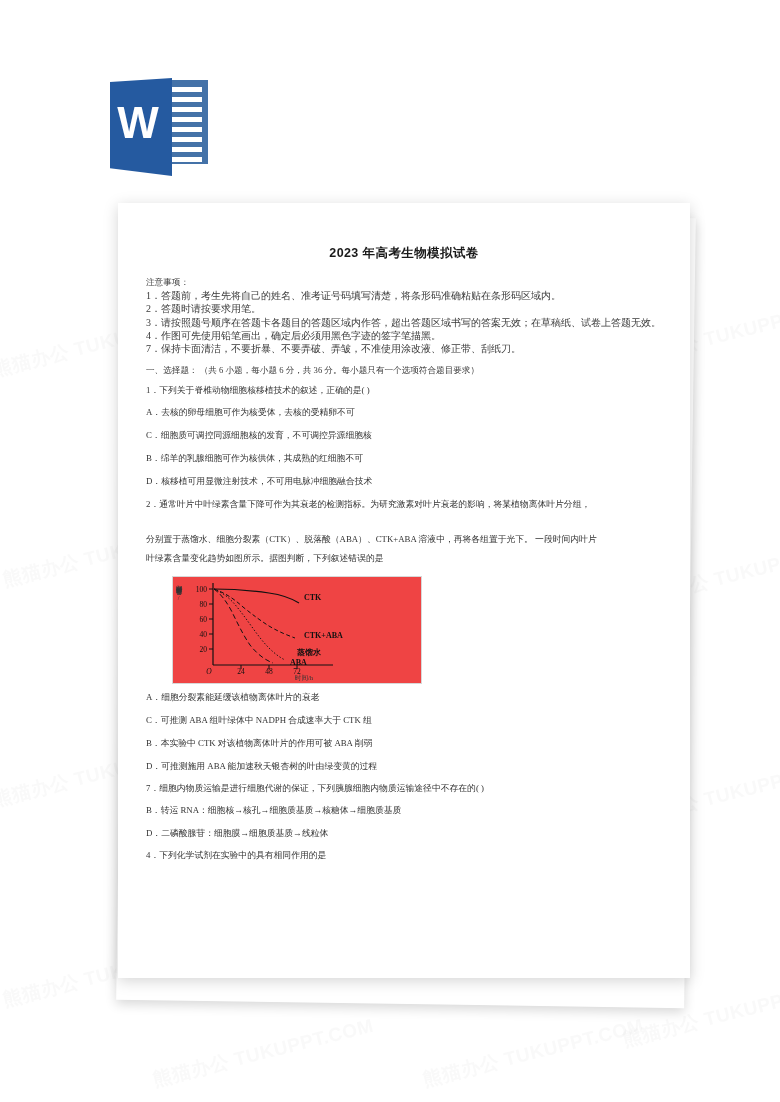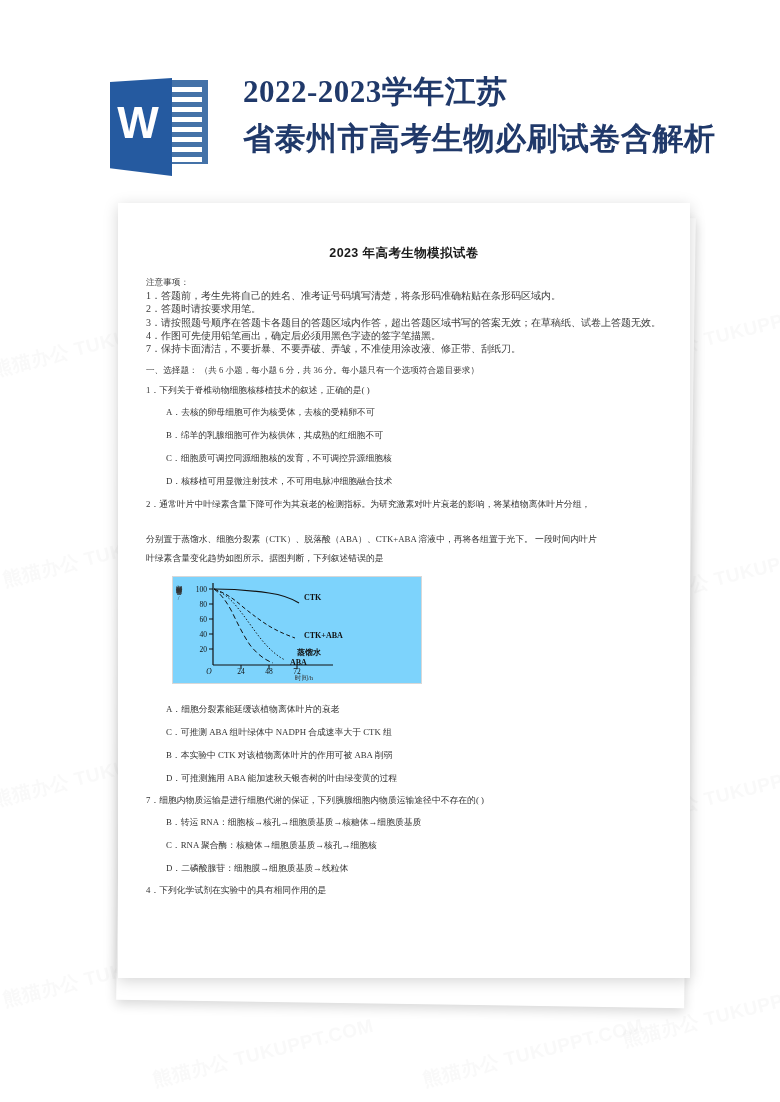--- a/index.html
+++ b/index.html
@@ -175,31 +175,30 @@
     margin-top: 4px;
   }
   .q-stem.multi { line-height: 19px; }
 
   .opt {
     font-family: "Liberation Serif", "DejaVu Serif", serif;
     font-size: 8.8px;
     color: #333333;
     line-height: 19px;
     margin-top: 4px;
-    margin-left: 20px;
   }
 
   
   .figure-box {
     position: relative;
-    margin: 8px 0 16px 26px;
+    margin: 8px 0 4px 26px;
     width: 250px;
     height: 108px;
     border: 1px solid #d8d8d8;
-    background: #7dd3fc;
+    background: #ef4444;
   }
   .figure-box svg { display: block; }
 
   .ylab {
     position: absolute;
     left: 2px; top: 8px;
     width: 11px;
     font-family: "Liberation Serif", "DejaVu Serif", serif;
     font-size: 6.4px;
     color: #333;
@@ -250,22 +249,22 @@
       <div class="notice-line">1．答题前，考生先将自己的姓名、准考证号码填写清楚，将条形码准确粘贴在条形码区域内。</div>
       <div class="notice-line">2．答题时请按要求用笔。</div>
       <div class="notice-line">3．请按照题号顺序在答题卡各题目的答题区域内作答，超出答题区域书写的答案无效；在草稿纸、试卷上答题无效。</div>
       <div class="notice-line">4．作图可先使用铅笔画出，确定后必须用黑色字迹的签字笔描黑。</div>
       <div class="notice-line">7．保持卡面清洁，不要折暴、不要弄破、弄皱，不准使用涂改液、修正带、刮纸刀。</div>
 
       <div class="sect-head">一、选择题：  （共 6 小题，每小题 6 分，共 36 分。每小题只有一个选项符合题目要求）</div>
 
       <div class="q-stem">1．下列关于脊椎动物细胞核移植技术的叙述，正确的是(        )</div>
       <div class="opt">A．去核的卵母细胞可作为核受体，去核的受精卵不可</div>
+      <div class="opt">C．细胞质可调控同源细胞核的发育，不可调控异源细胞核</div>
       <div class="opt">B．绵羊的乳腺细胞可作为核供体，其成熟的红细胞不可</div>
-      <div class="opt">C．细胞质可调控同源细胞核的发育，不可调控异源细胞核</div>
       <div class="opt">D．核移植可用显微注射技术，不可用电脉冲细胞融合技术</div>
 
       <div class="q-stem multi">2．通常叶片中叶绿素含量下降可作为其衰老的检测指标。为研究激素对叶片衰老的影响，将某植物离体叶片分组，</div>
       <div class="q-stem multi" style="margin-top:16px">分别置于蒸馏水、细胞分裂素（CTK）、脱落酸（ABA）、CTK+ABA 溶液中，再将各组置于光下。 一段时间内叶片</div>
       <div class="q-stem multi" style="margin-top:0">叶绿素含量变化趋势如图所示。据图判断，下列叙述错误的是</div>
 
       <div class="figure-box">
         <div class="ylab">叶绿素的相对含量/%</div>
         <svg width="250" height="108" viewBox="0 0 250 108">
 
@@ -317,21 +316,20 @@
         <div class="xlab">时间/h</div>
       </div>
 
       <div class="opt">A．细胞分裂素能延缓该植物离体叶片的衰老</div>
       <div class="opt">C．可推测 ABA 组叶绿体中 NADPH 合成速率大于 CTK 组</div>
       <div class="opt">B．本实验中 CTK 对该植物离体叶片的作用可被 ABA 削弱</div>
       <div class="opt">D．可推测施用 ABA 能加速秋天银杏树的叶由绿变黄的过程</div>
 
       <div class="q-stem">7．细胞内物质运输是进行细胞代谢的保证，下列胰腺细胞内物质运输途径中不存在的(       )</div>
       <div class="opt">B．转运 RNA：细胞核→核孔→细胞质基质→核糖体→细胞质基质</div>
-      <div class="opt">C．RNA 聚合酶：核糖体→细胞质基质→核孔→细胞核</div>
       <div class="opt">D．二磷酸腺苷：细胞膜→细胞质基质→线粒体</div>
 
       <div class="q-stem">4．下列化学试剂在实验中的具有相同作用的是</div>
 
     </div>
   </div>
 </div>
 
 <div class="header">
   <div class="word-icon">
@@ -342,17 +340,13 @@
         <i></i>
         <i></i>
         <i></i>
         <i></i>
         <i></i>
         <i></i>
         <i></i>
     </div>
     <div class="doc-left">W</div>
   </div>
-  <div class="doc-title">
-    <div>2022-2023学年江苏</div>
-    <div>省泰州市高考生物必刷试卷含解析</div>
-  </div>
 </div>
 
 </body></html>

